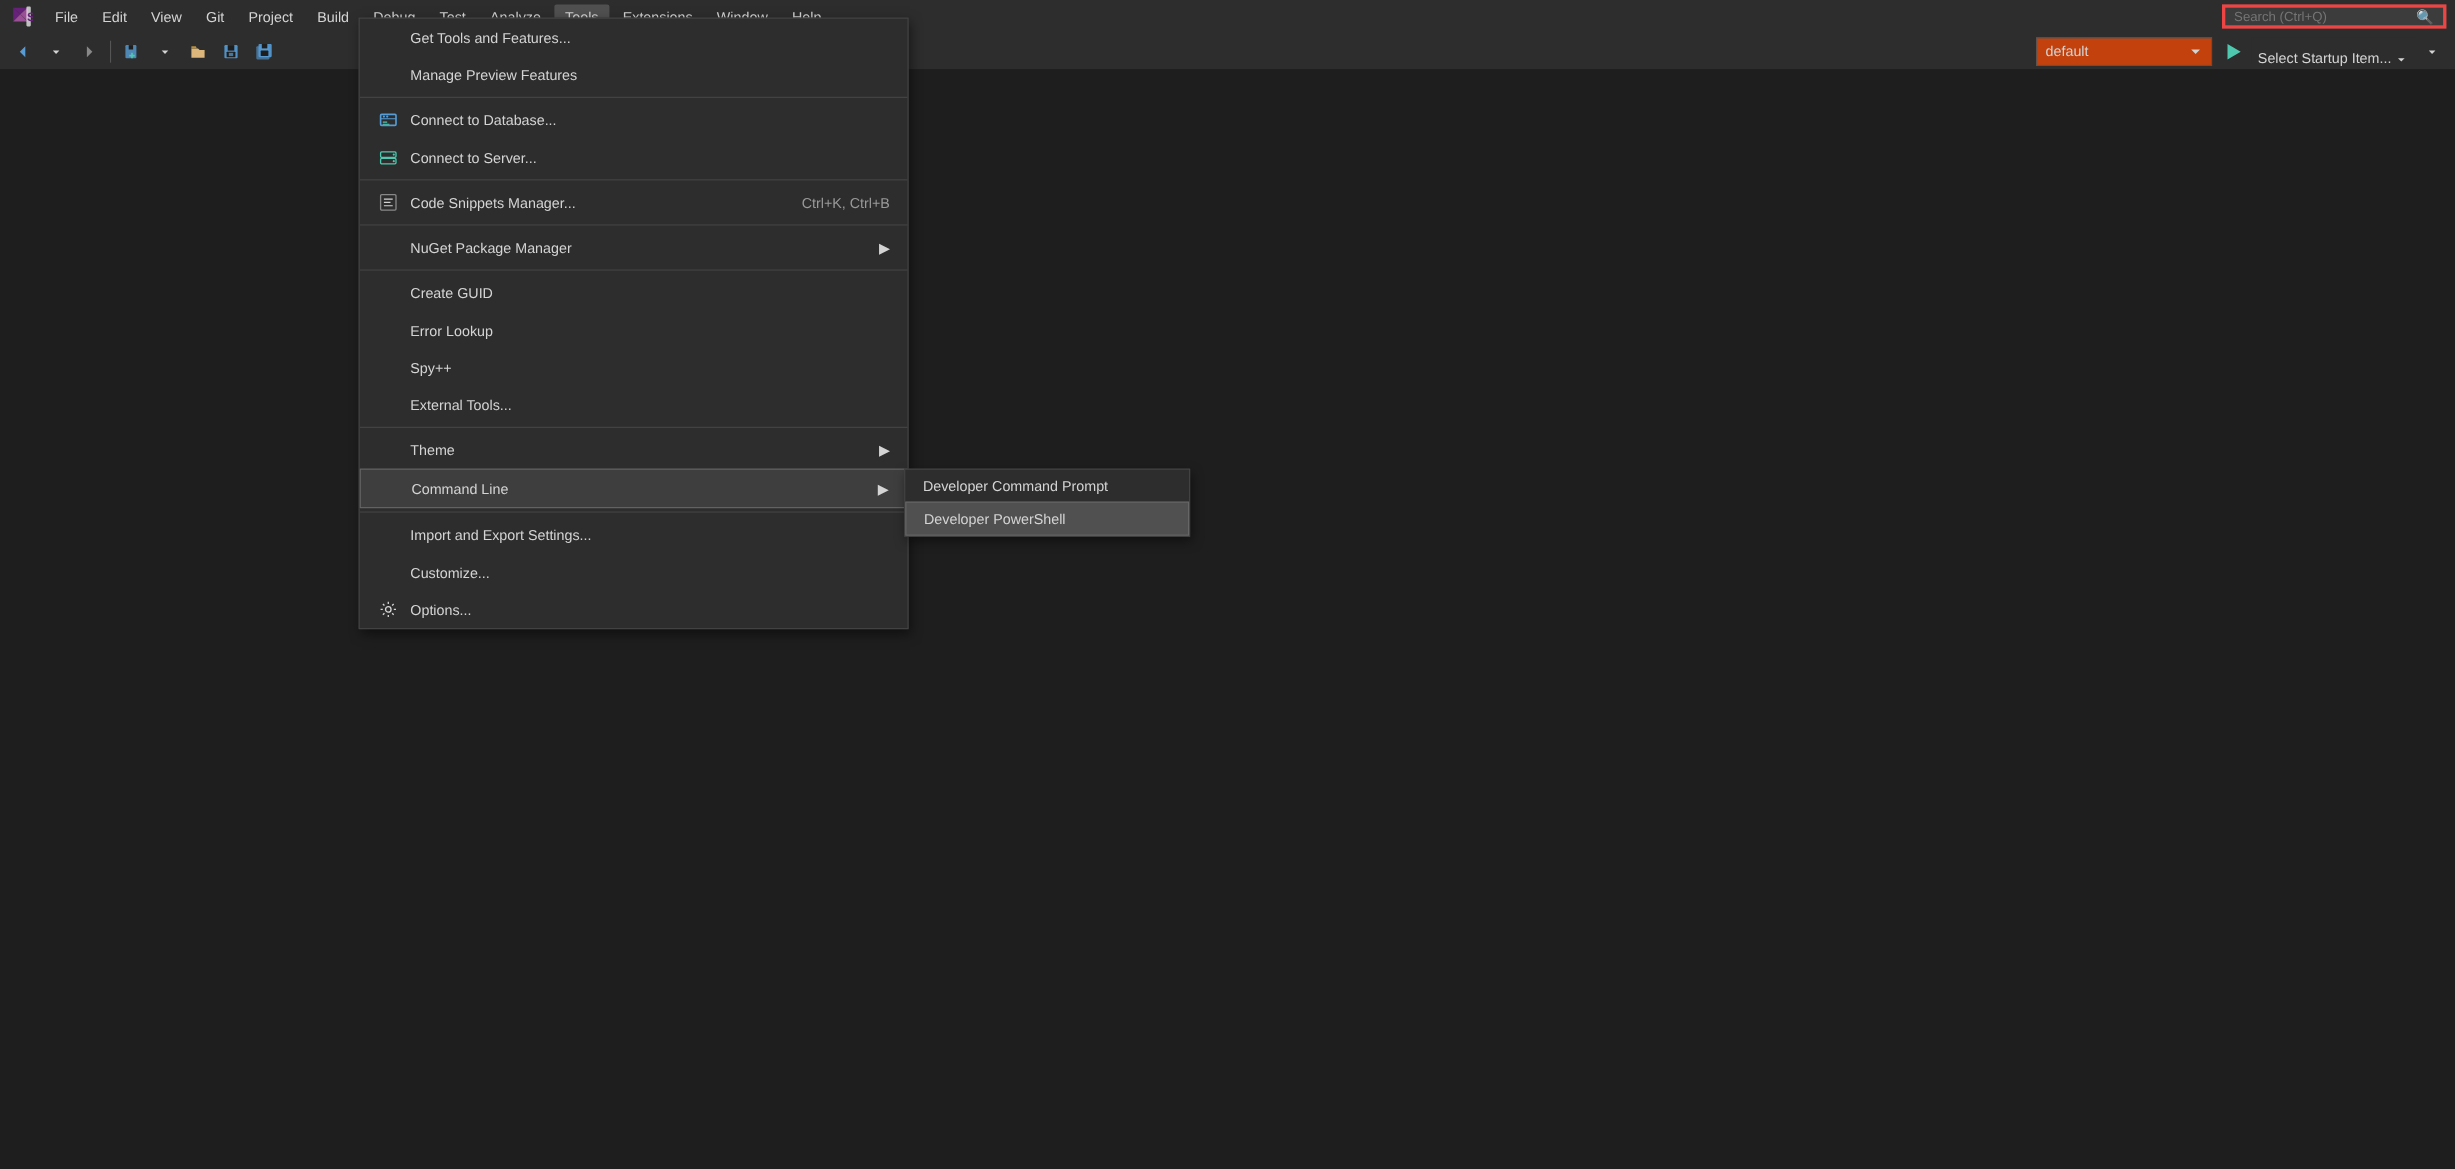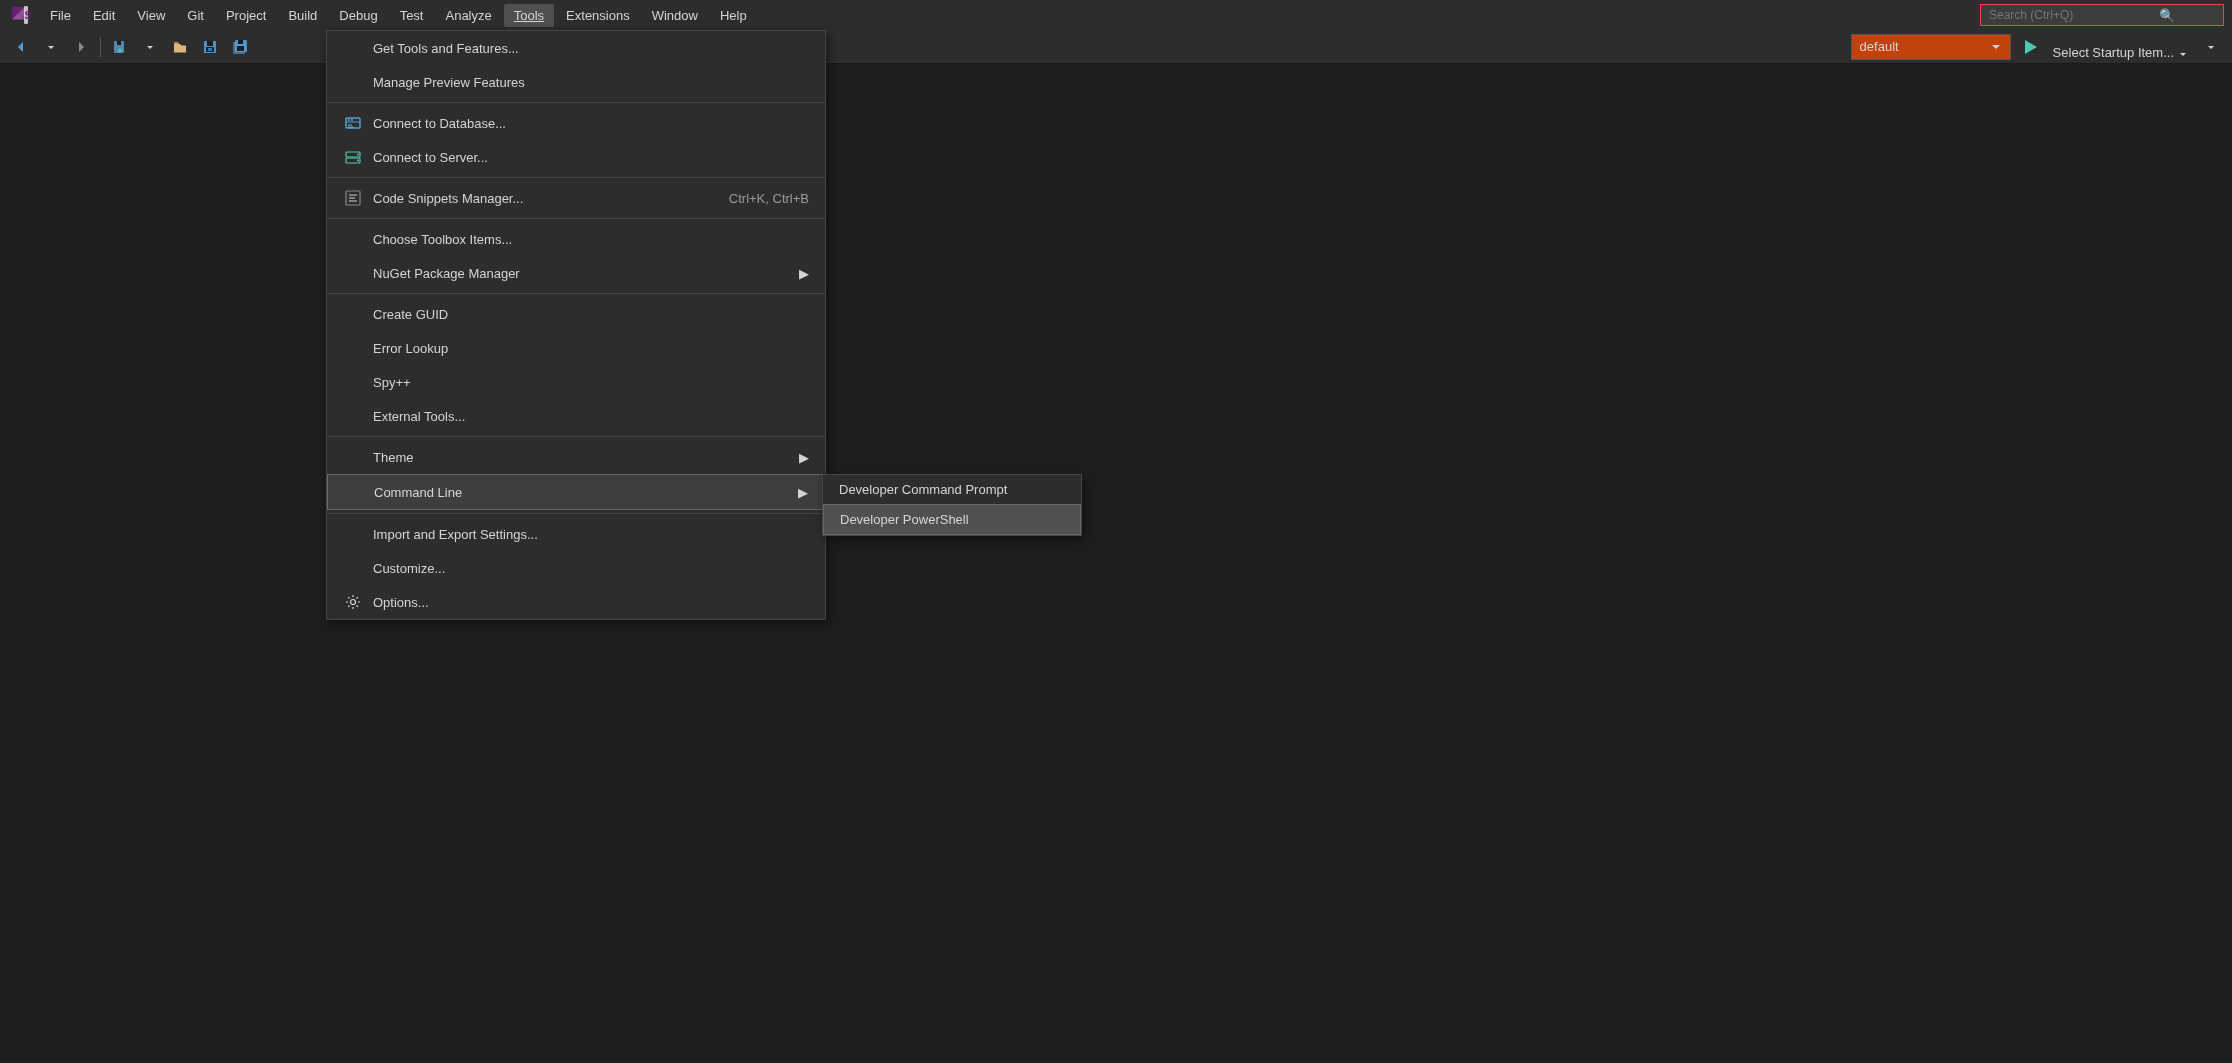--- a/index.html
+++ b/index.html
@@ -50,24 +50,24 @@
     .menu-bar-right {
       margin-left: auto;
       display: flex;
       align-items: center;
       gap: 8px;
     }
     .search-box {
       display: flex;
       align-items: center;
       background-color: #3c3c3c;
-      border: 1px solid #ef4444;
+      border: 3px solid #ef4444;
       height: 22px;
       padding: 0 8px;
-      width: 244px;
+      width: 204px;
       color: #d4d4d4;
     }
     .search-box input {
       background: transparent;
       border: none;
       outline: none;
       color: #d4d4d4;
       font-size: 12px;
       width: 170px;
     }
@@ -137,21 +137,21 @@
       height: 26px;
       padding: 0 6px;
       cursor: pointer;
       gap: 4px;
       color: #d4d4d4;
     }
 
     
     .dropdown-menu {
       position: absolute;
-      top: 30px;
+      top: 16px;
       left: 326px;
       background-color: #2d2d2d;
       border: 1px solid #454545;
       min-width: 500px;
       z-index: 100;
       box-shadow: 2px 4px 10px rgba(0,0,0,0.5);
     }
     .dropdown-item {
       display: flex;
       align-items: center;
@@ -405,24 +405,20 @@
         <line x1="5" y1="9" x2="11" y2="9" stroke="#d4d4d4" stroke-width="1"></line>
         <line x1="5" y1="12" x2="13" y2="12" stroke="#d4d4d4" stroke-width="1"></line>
       </svg>
     </div>
     <span class="item-label">Code Snippets Manager...</span>
     <span class="item-shortcut">Ctrl+K, Ctrl+B</span>
   </div>
 
   <div class="dropdown-separator"></div>
 
-  <div class="dropdown-item">
-    <div class="item-icon"></div>
-    <span class="item-label">Choose Toolbox Items...</span>
-  </div>
 
   <div class="dropdown-item">
     <div class="item-icon"></div>
     <span class="item-label">NuGet Package Manager</span>
     <span class="submenu-arrow">▶</span>
   </div>
 
   <div class="dropdown-separator"></div>
 
   <div class="dropdown-item">

